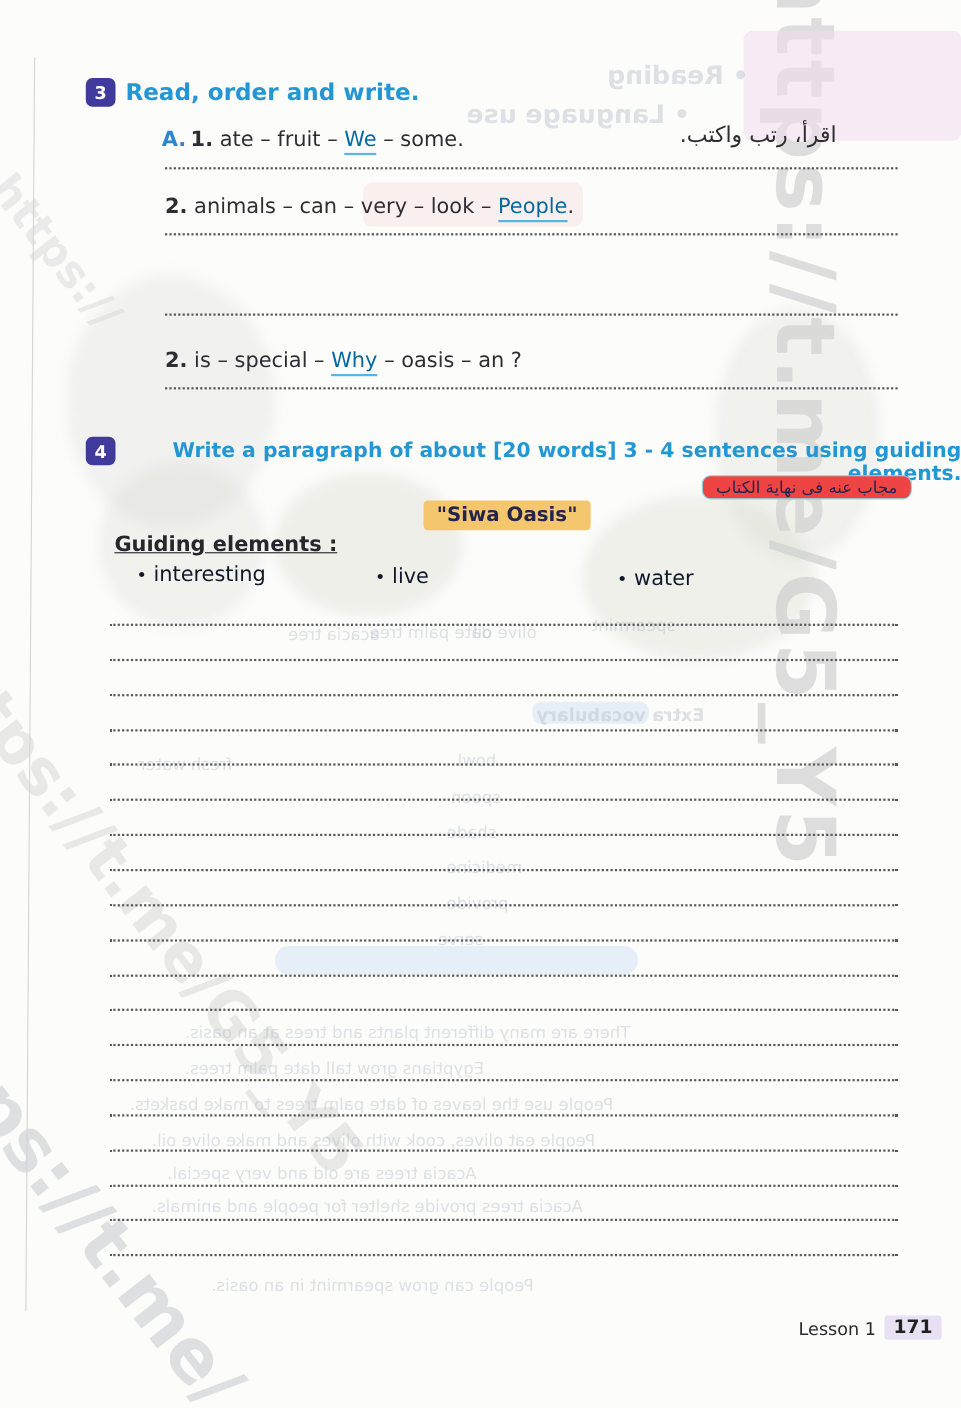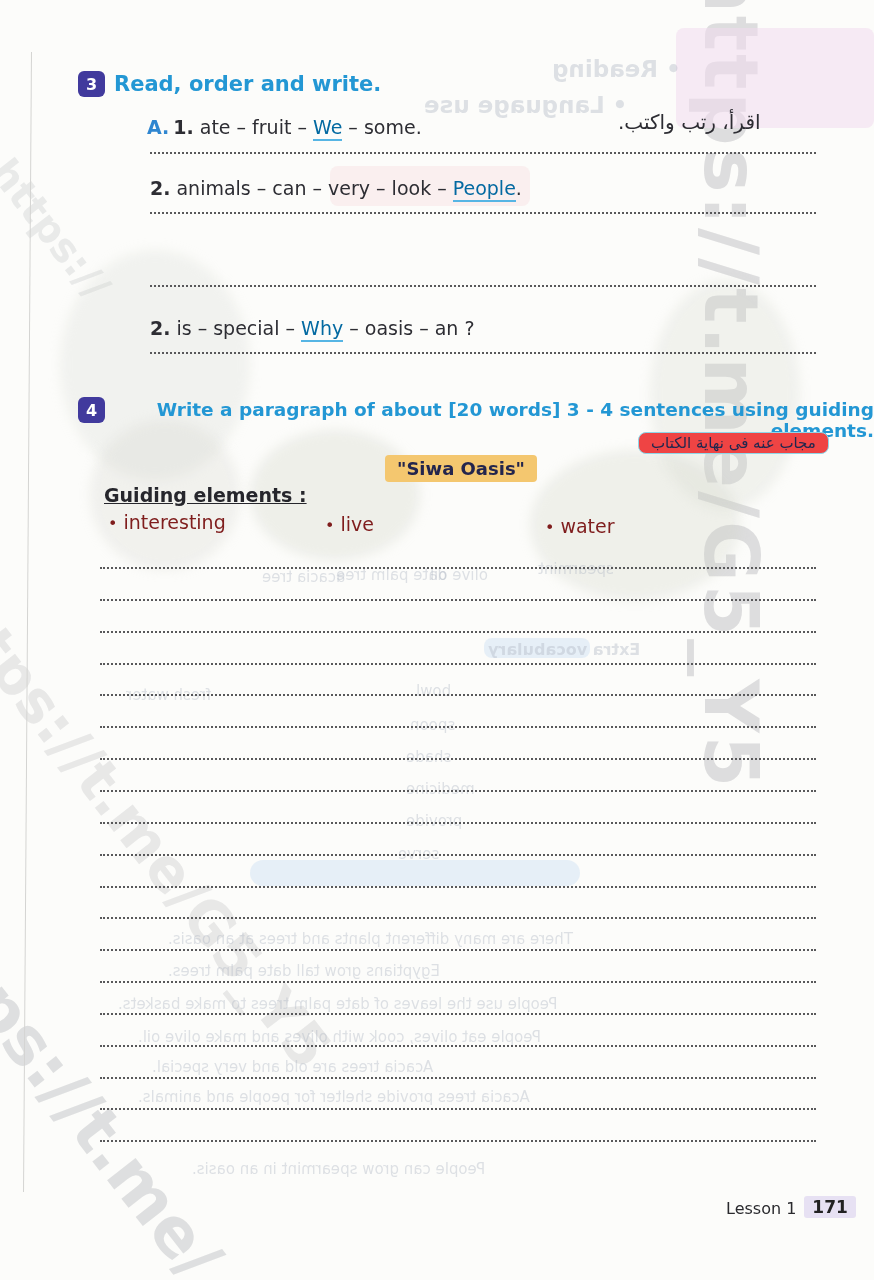--- a/index.html
+++ b/index.html
@@ -34,21 +34,21 @@
   .ansline{left:150px;width:666px;}
   .wline{left:0;width:716px;}
   #writing-area{position:absolute;left:100px;top:567px;width:716px;height:585px;}
 
   
   .note-box{position:absolute;left:638px;top:432px;border:1.5px solid #8fd6e8;border-radius:8px;
             padding:1px 12px;font-size:15px;background:#ef4444;}
   .siwa{position:absolute;left:385px;top:455px;background:#f4c76f;border-radius:4px;padding:3px 12px;
         font-size:18px;font-weight:bold;color:#23254d;}
   .guide-label{position:absolute;left:104px;top:484px;font-size:19px;font-weight:bold;color:#26262c;text-decoration:underline;}
-  .bullet-item{position:absolute;font-size:19px;color:#7f1d1d;}
+  .bullet-item{position:absolute;font-size:19px;color:#0f172a;margin-left:16px;}
   .dot{font-size:16px;margin-right:6px;}
 
   
   .footer{position:absolute;left:726px;top:1196px;font-size:16px;color:#2a2a2e;display:flex;align-items:flex-end;gap:8px;}
   .page-num{background:#e7e1f3;border-radius:3px;padding:1px 8px;font-size:17px;font-weight:bold;color:#222;}
 </style>
 </head>
 <body>
 
 <div class="page">

